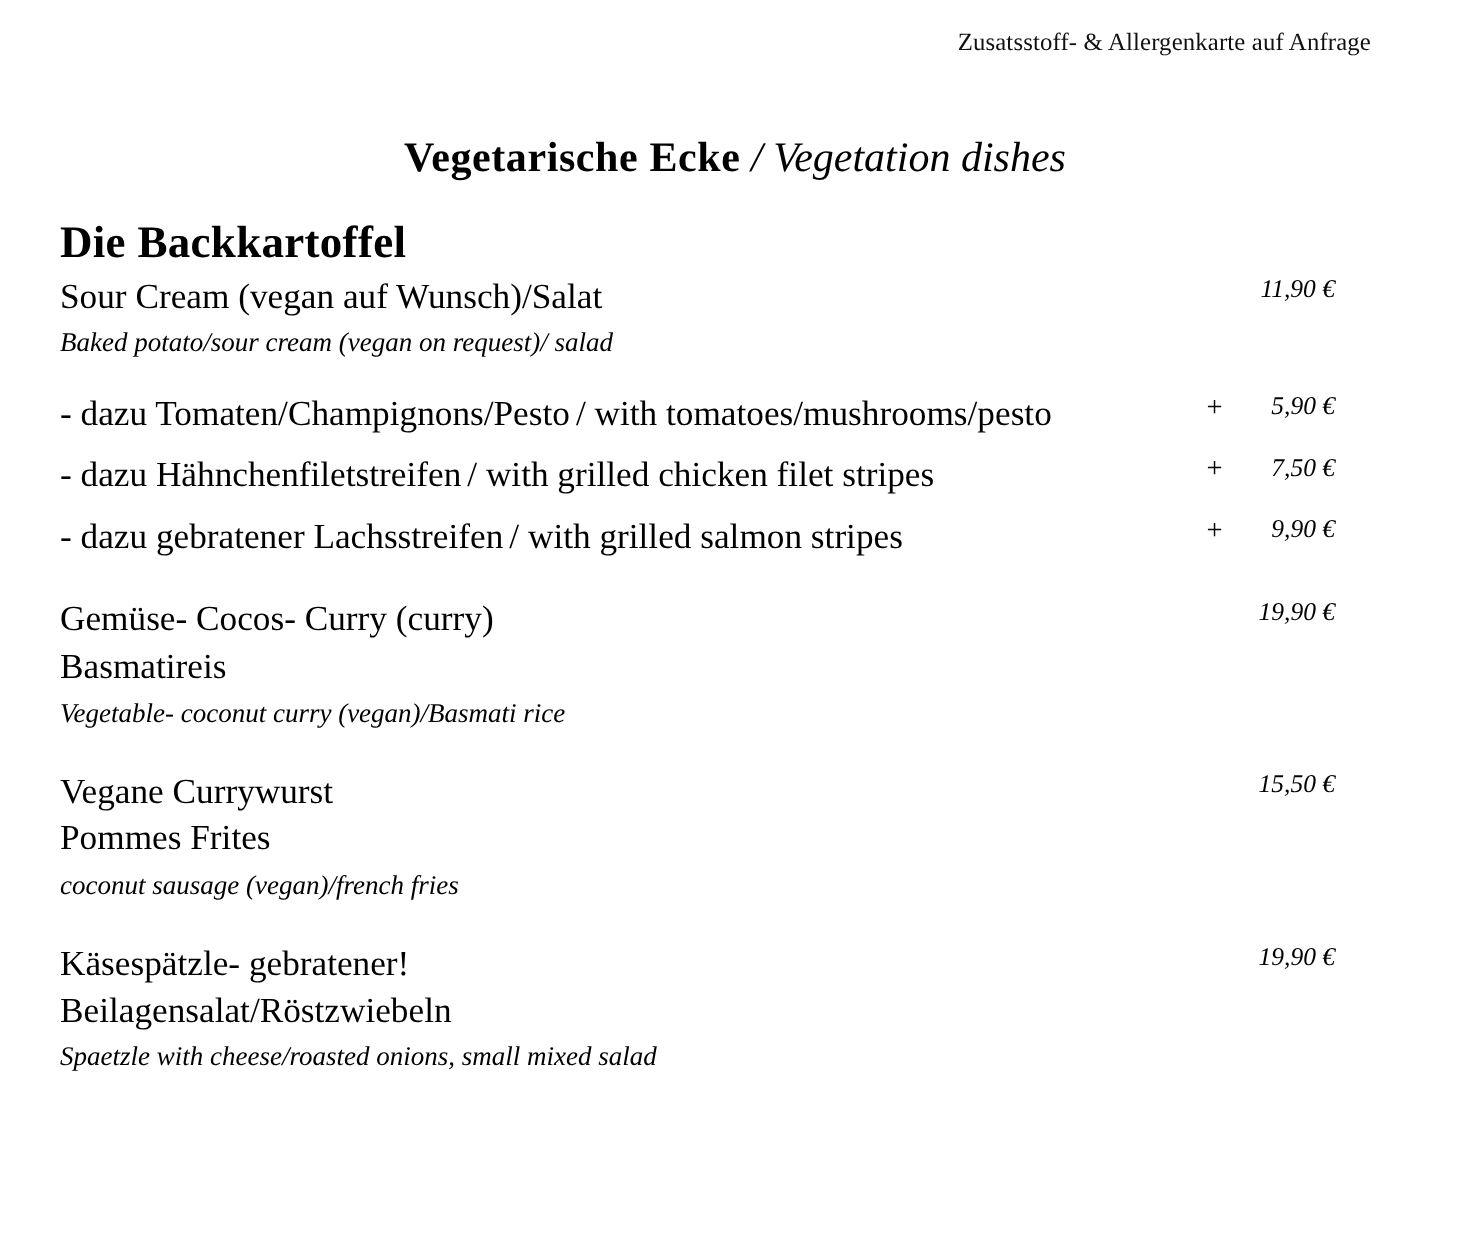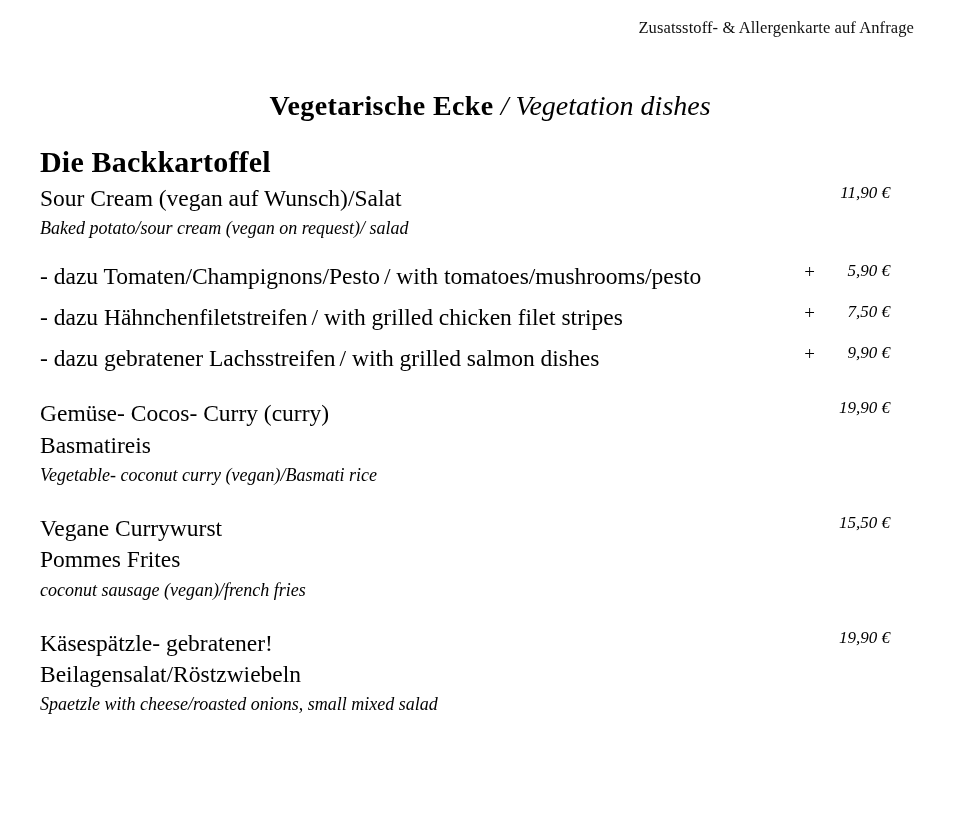--- a/index.html
+++ b/index.html
@@ -142,21 +142,21 @@
         <span class="line-main reg">- dazu Hähnchenfiletstreifen</span>
         <span class="line-main it">/ with grilled chicken filet stripes</span>
         <span class="plus">+</span>
         <span class="price">7,50 €</span>
       </div>
     </div>
 
     <div class="block addon">
       <div class="row item-title-line">
         <span class="line-main reg">- dazu gebratener Lachsstreifen</span>
-        <span class="line-main it">/ with grilled salmon dishes</span>
+        <span class="line-main it">/ with grilled salmon stripes</span>
         <span class="plus">+</span>
         <span class="price">9,90 €</span>
       </div>
     </div>
 
     <div class="sp-b"></div>
 
     <div class="block">
       <div class="row item-title-line">
         <span class="line-main bold">Gemüse- Cocos- Curry</span><span class="line-main reg"> (curry)</span>

